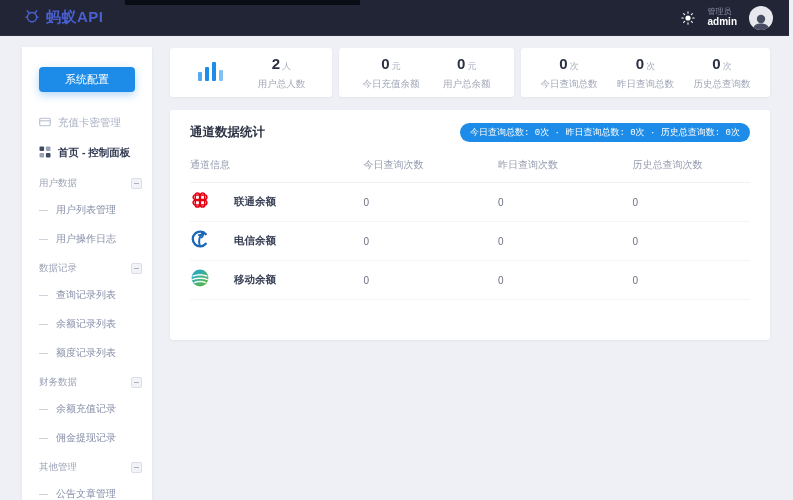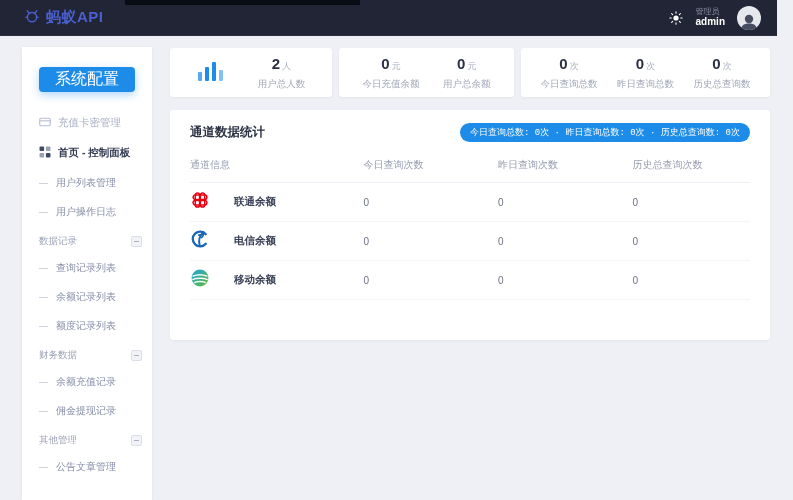--- a/index.html
+++ b/index.html
@@ -6,21 +6,21 @@
   html,body { width:793px; height:500px; }
   body {
     font-family:"Liberation Sans","DejaVu Sans",sans-serif;
     background:#eef0f5;
     position:relative;
     overflow:hidden;
   }
 
   
   .header {
-    position:absolute; top:0; left:0; right:16px; height:36px;
+    position:absolute; top:0; left:0; right:4px; height:36px;
     background:#212535;
     display:flex; align-items:center; justify-content:space-between;
     padding:0 16px 0 24px;
     border-bottom:1px solid #2c3044;
   }
   .top-strip { position:absolute; top:0; left:125px; width:235px; height:5px; background:#0a0c14; }
   .logo { display:flex; align-items:center; gap:6px; color:#4a5fd0; font-size:15px; font-weight:bold; letter-spacing:.5px; cursor:pointer; }
   .header-right { display:flex; align-items:center; gap:12px; }
   .sun-btn { width:16px; height:16px; display:flex; align-items:center; justify-content:center; cursor:pointer; }
   .user-block { line-height:1.15; text-align:left; }
@@ -35,21 +35,21 @@
   
   .sidebar {
     position:absolute; left:22px; top:47px; bottom:0; width:130px;
     background:#ffffff;
     box-shadow:0 1px 4px rgba(30,40,80,.06);
     padding-top:20px;
   }
   .config-btn {
     display:block; width:96px; height:25px; margin:0 auto 16px;
     background:#1d8ce8; color:#fff; border:none; border-radius:4px;
-    font-size:16px; font-family:inherit; cursor:pointer;
+    font-size:11px; font-family:inherit; cursor:pointer;
     box-shadow:0 3px 8px rgba(29,140,232,.35);
   }
   .menu-item { display:flex; align-items:center; gap:7px; padding:8px 10px 8px 17px; font-size:10.5px; cursor:pointer; }
   .menu-item.active { color:#323a52; font-weight:bold; }
   .menu-item.muted { color:#a9b0c4; }
   .section-title {
     display:flex; align-items:center; justify-content:space-between;
     padding:9px 10px 5px 17px; font-size:9.5px; color:#9aa1b4; cursor:pointer;
   }
   .collapse-box {
@@ -153,20 +153,26 @@
       <svg width="12" height="12" viewBox="0 0 12 12">
         <rect x="0.5" y="0.5" width="4.6" height="4.6" rx="1" fill="#414a63"></rect>
         <rect x="6.9" y="0.5" width="4.6" height="4.6" rx="1" fill="#9aa1b5"></rect>
         <rect x="0.5" y="6.9" width="4.6" height="4.6" rx="1" fill="#9aa1b5"></rect>
         <rect x="6.9" y="6.9" width="4.6" height="4.6" rx="1" fill="#414a63"></rect>
       </svg>
     </span>
     <span>首页 - 控制面板</span>
   </div>
 
+  <div class="section-title">
+    <span>用户数据</span>
+    <span class="collapse-box">
+        <i></i>
+      </span>
+  </div>
   <div class="sub-item">
     <span class="sub-dash">—</span>
     <span>用户列表管理</span>
   </div>
   <div class="sub-item">
     <span class="sub-dash">—</span>
     <span>用户操作日志</span>
   </div>
 
   <div class="section-title">

